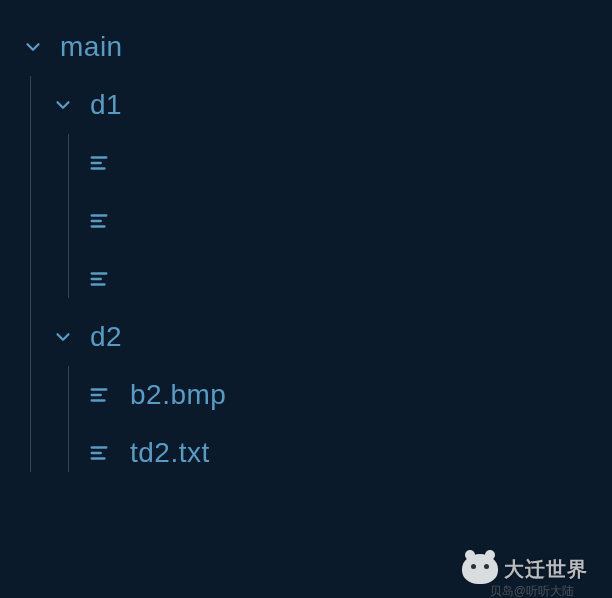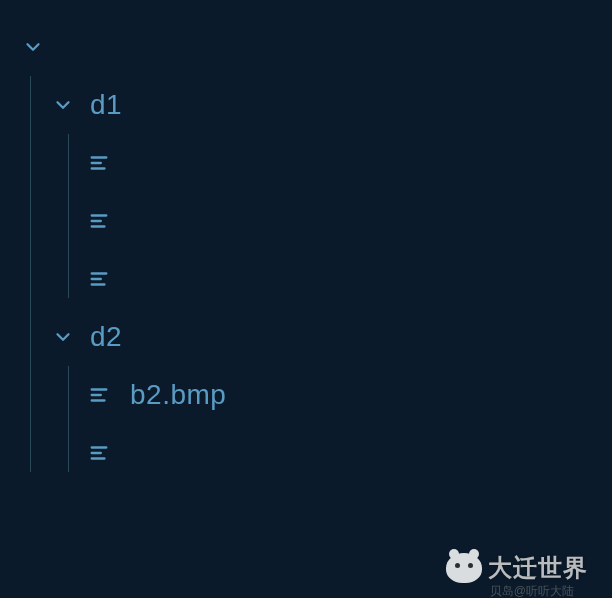--- a/index.html
+++ b/index.html
@@ -123,21 +123,21 @@
       width: 5px;
       height: 5px;
       background: #333;
       border-radius: 50%;
       top: 10px;
     }
     .watermark-eye-l { left: 9px; }
     .watermark-eye-r { right: 9px; }
     .watermark-text {
       color: #d8d8d8;
-      font-size: 24px;
+      font-size: 20px;
       font-weight: 600;
       letter-spacing: 1px;
       text-shadow: 0 0 3px rgba(0,0,0,0.5);
     }
     .watermark-sub {
       position: absolute;
       bottom: -2px;
       right: 38px;
       color: #888;
       font-size: 12px;
@@ -148,20 +148,21 @@
 <body>
 
 <div class="tree">
   <div class="node">
     <div class="node-row">
       <span class="chevron">
         <svg viewBox="0 0 24 24" fill="none" stroke="#5a9bc4" stroke-width="2.5" stroke-linecap="round" stroke-linejoin="round">
             <polyline points="6 9 12 15 18 9"></polyline>
           </svg>
       </span>
+      <span class="label">main</span>
     </div>
     <div class="children">
 
       <div class="node">
         <div class="node-row">
           <span class="chevron">
             <svg viewBox="0 0 24 24" fill="none" stroke="#5a9bc4" stroke-width="2.5" stroke-linecap="round" stroke-linejoin="round">
                 <polyline points="6 9 12 15 18 9"></polyline>
               </svg>
           </span>
@@ -219,20 +220,21 @@
             <span class="label">b2.bmp</span>
           </div>
           <div class="node-row">
             <span class="file-icon">
               <svg viewBox="0 0 24 24" fill="none" stroke="#5a9bc4" stroke-width="2.5" stroke-linecap="round">
                   <line x1="4" y1="6" x2="20" y2="6"></line>
                   <line x1="4" y1="12" x2="14" y2="12"></line>
                   <line x1="4" y1="18" x2="18" y2="18"></line>
                 </svg>
             </span>
+            <span class="label">td2.txt</span>
           </div>
         </div>
       </div>
 
     </div>
   </div>
 </div>
 
 <div class="watermark">
   <div class="watermark-logo">

